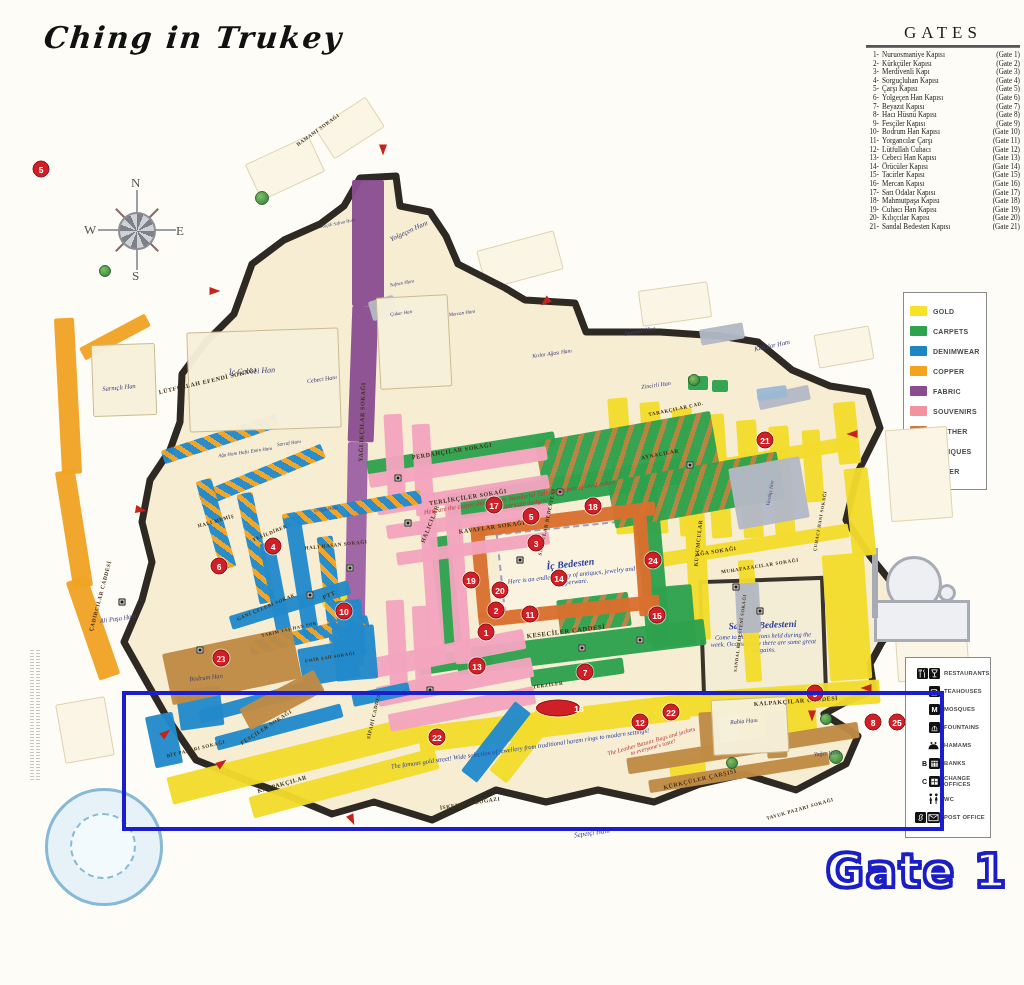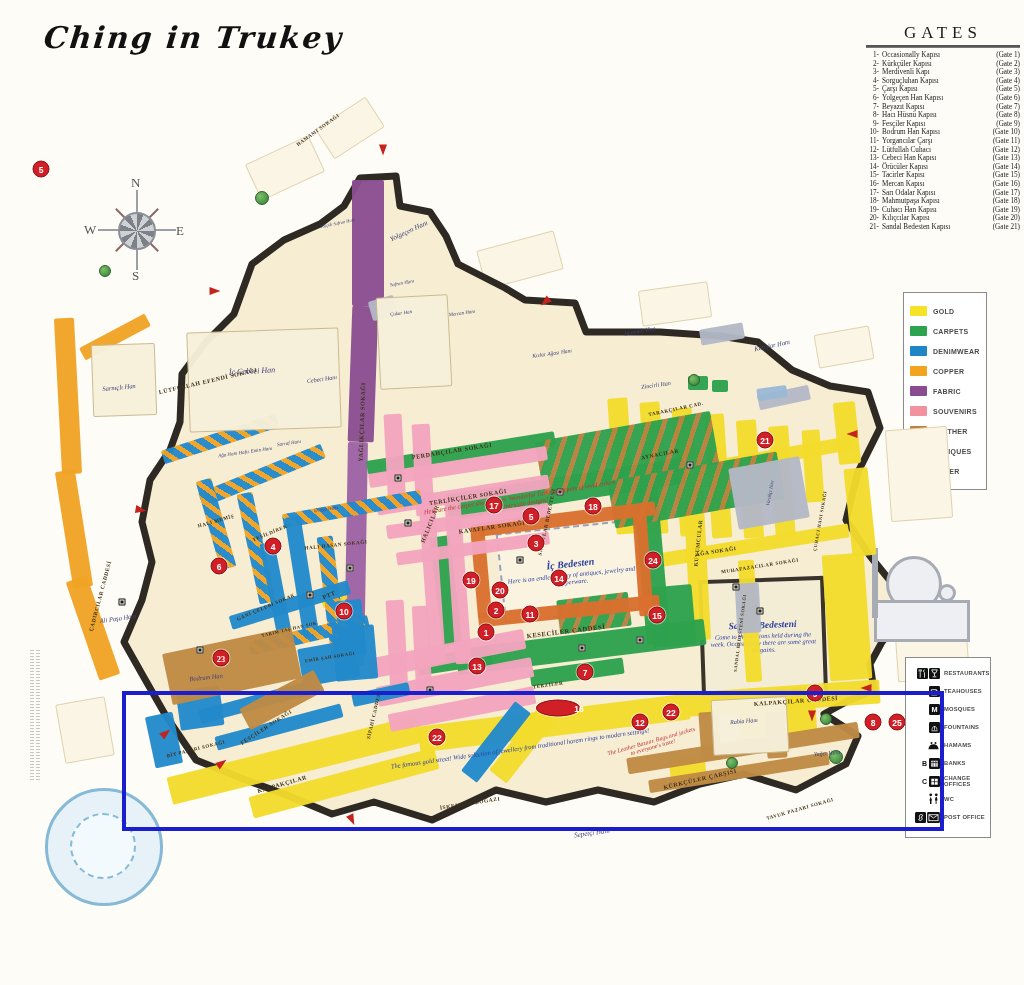--- a/index.html
+++ b/index.html
@@ -325,21 +325,21 @@
       <div class="marker" data-name="numbered-marker" style="left: 593px; top: 506px;">18</div>
       <div class="marker" data-name="numbered-marker" style="left: 536px; top: 543px;">3</div>
       <div class="marker" data-name="numbered-marker" style="left: 471px; top: 580px;">19</div>
       <div class="marker" data-name="numbered-marker" style="left: 559px; top: 578px;">14</div>
       <div class="marker" data-name="numbered-marker" style="left: 500px; top: 590px;">20</div>
       <div class="marker" data-name="numbered-marker" style="left: 496px; top: 610px;">2</div>
       <div class="marker" data-name="numbered-marker" style="left: 530px; top: 614px;">11</div>
       <div class="marker" data-name="numbered-marker" style="left: 653px; top: 560px;">24</div>
       <div class="marker" data-name="numbered-marker" style="left: 657px; top: 615px;">15</div>
       <div class="marker" data-name="numbered-marker" style="left: 486px; top: 632px;">1</div>
-      <div class="marker" data-name="numbered-marker" style="left: 477px; top: 666px;">13</div>
+      <div class="marker" data-name="numbered-marker" style="left: 477px; top: 666px; border-radius: 8px;">13</div>
       <div class="marker" data-name="numbered-marker" style="left: 585px; top: 672px;">7</div>
       <div class="marker" data-name="numbered-marker" style="left: 765px; top: 440px;">21</div>
       <div class="marker" data-name="numbered-marker" style="left: 558px; top: 708px; padding-left: 42px;">16</div>
       <div class="marker" data-name="numbered-marker" style="left: 437px; top: 737px;">22</div>
       <div class="marker" data-name="numbered-marker" style="left: 640px; top: 722px;">12</div>
       <div class="marker" data-name="numbered-marker" style="left: 671px; top: 712px;">22</div>
       <div class="marker" data-name="numbered-marker" style="left: 815px; top: 693px;">9</div>
       <div class="marker" data-name="numbered-marker" style="left: 873px; top: 722px;">8</div>
       <div class="marker" data-name="numbered-marker" style="left: 897px; top: 722px;">25</div>
     </div>
@@ -355,21 +355,21 @@
     <span class="cmp-letter" style="left:88px;top:45px;" data-name="compass-east-label">E</span>
     <span class="cmp-letter" style="left:44px;top:90px;" data-name="compass-south-label">S</span>
   </div>
 
   <div id="gates-panel" data-name="gates-legend-panel">
     <div id="gates-title" data-name="gates-legend-title">GATES</div>
     <div id="gates-rule" data-name="gates-title-rule"></div>
     <div id="gates-list" data-name="gates-list">
         <div class="gate-row" data-name="gate-list-row">
           <div class="gate-num" data-name="gate-number">1-</div>
-          <div class="gate-name" data-name="gate-name">Occasionally Kapısı</div>
+          <div class="gate-name" data-name="gate-name">Nuruosmaniye Kapısı</div>
           <div class="gate-id" data-name="gate-id">(Gate 1)</div>
         </div>
         <div class="gate-row" data-name="gate-list-row">
           <div class="gate-num" data-name="gate-number">2-</div>
           <div class="gate-name" data-name="gate-name">Kürkçüler Kapısı</div>
           <div class="gate-id" data-name="gate-id">(Gate 2)</div>
         </div>
         <div class="gate-row" data-name="gate-list-row">
           <div class="gate-num" data-name="gate-number">3-</div>
           <div class="gate-name" data-name="gate-name">Merdivenli Kapı</div>
@@ -625,14 +625,15 @@
             </svg>
           </div>
         </div>
         <div class="li-label" data-name="icon-legend-label">POST OFFICE</div>
       </div>
     </div>
 
   <div id="fine-print" data-name="fine-print-vertical"></div>
 
   <div id="blue-box" data-name="highlight-rectangle"></div>
+  <div id="gate1" class="gate-bubble" data-name="gate-1-annotation">Gate 1</div>
 
 </div>
 
 </body></html>

